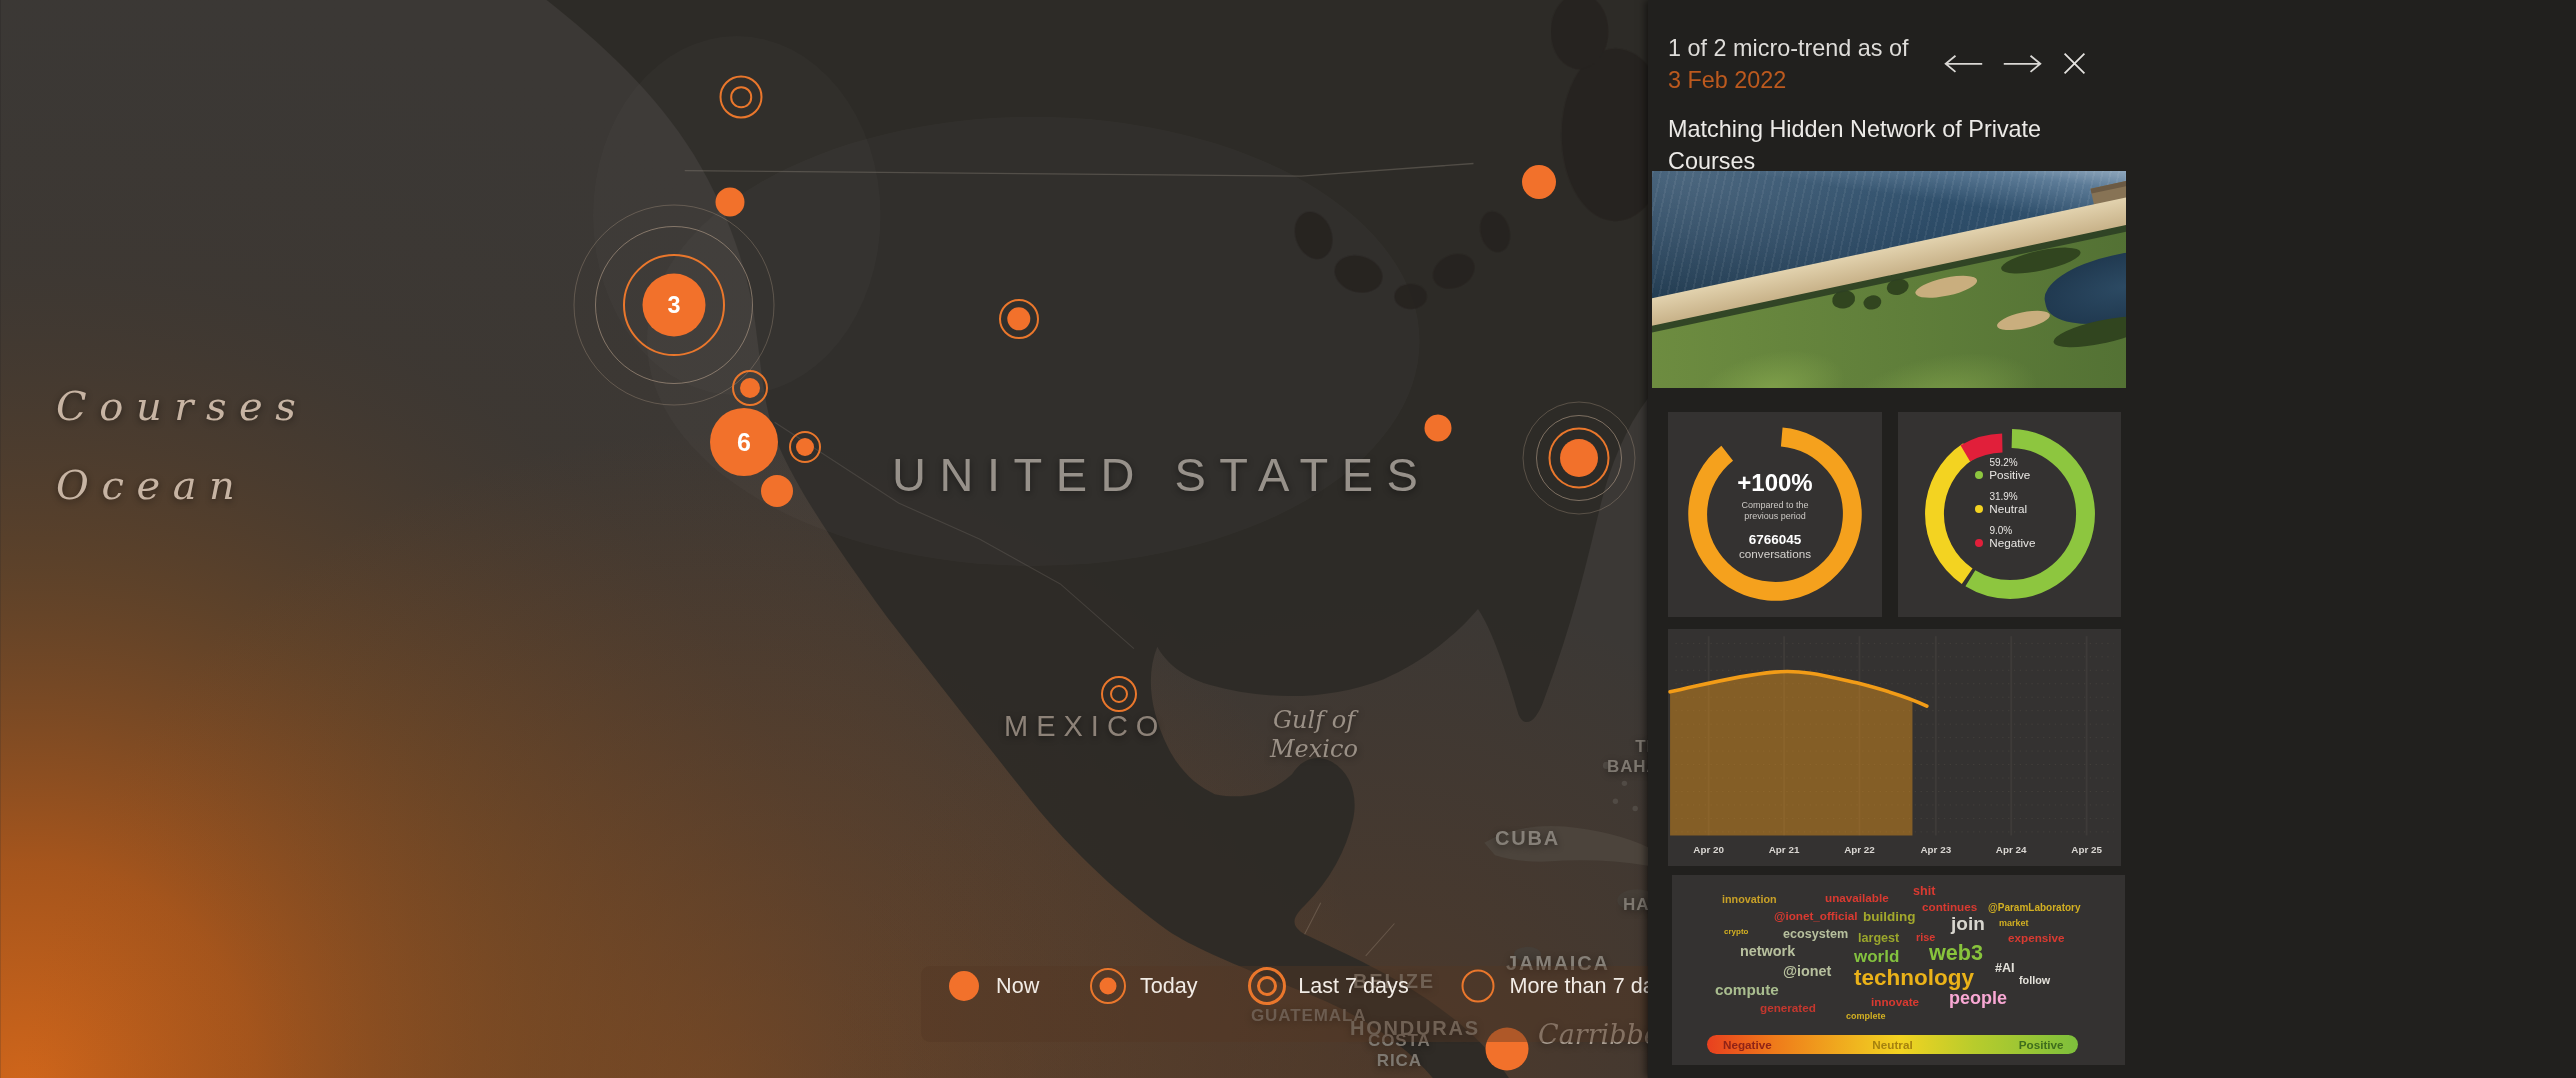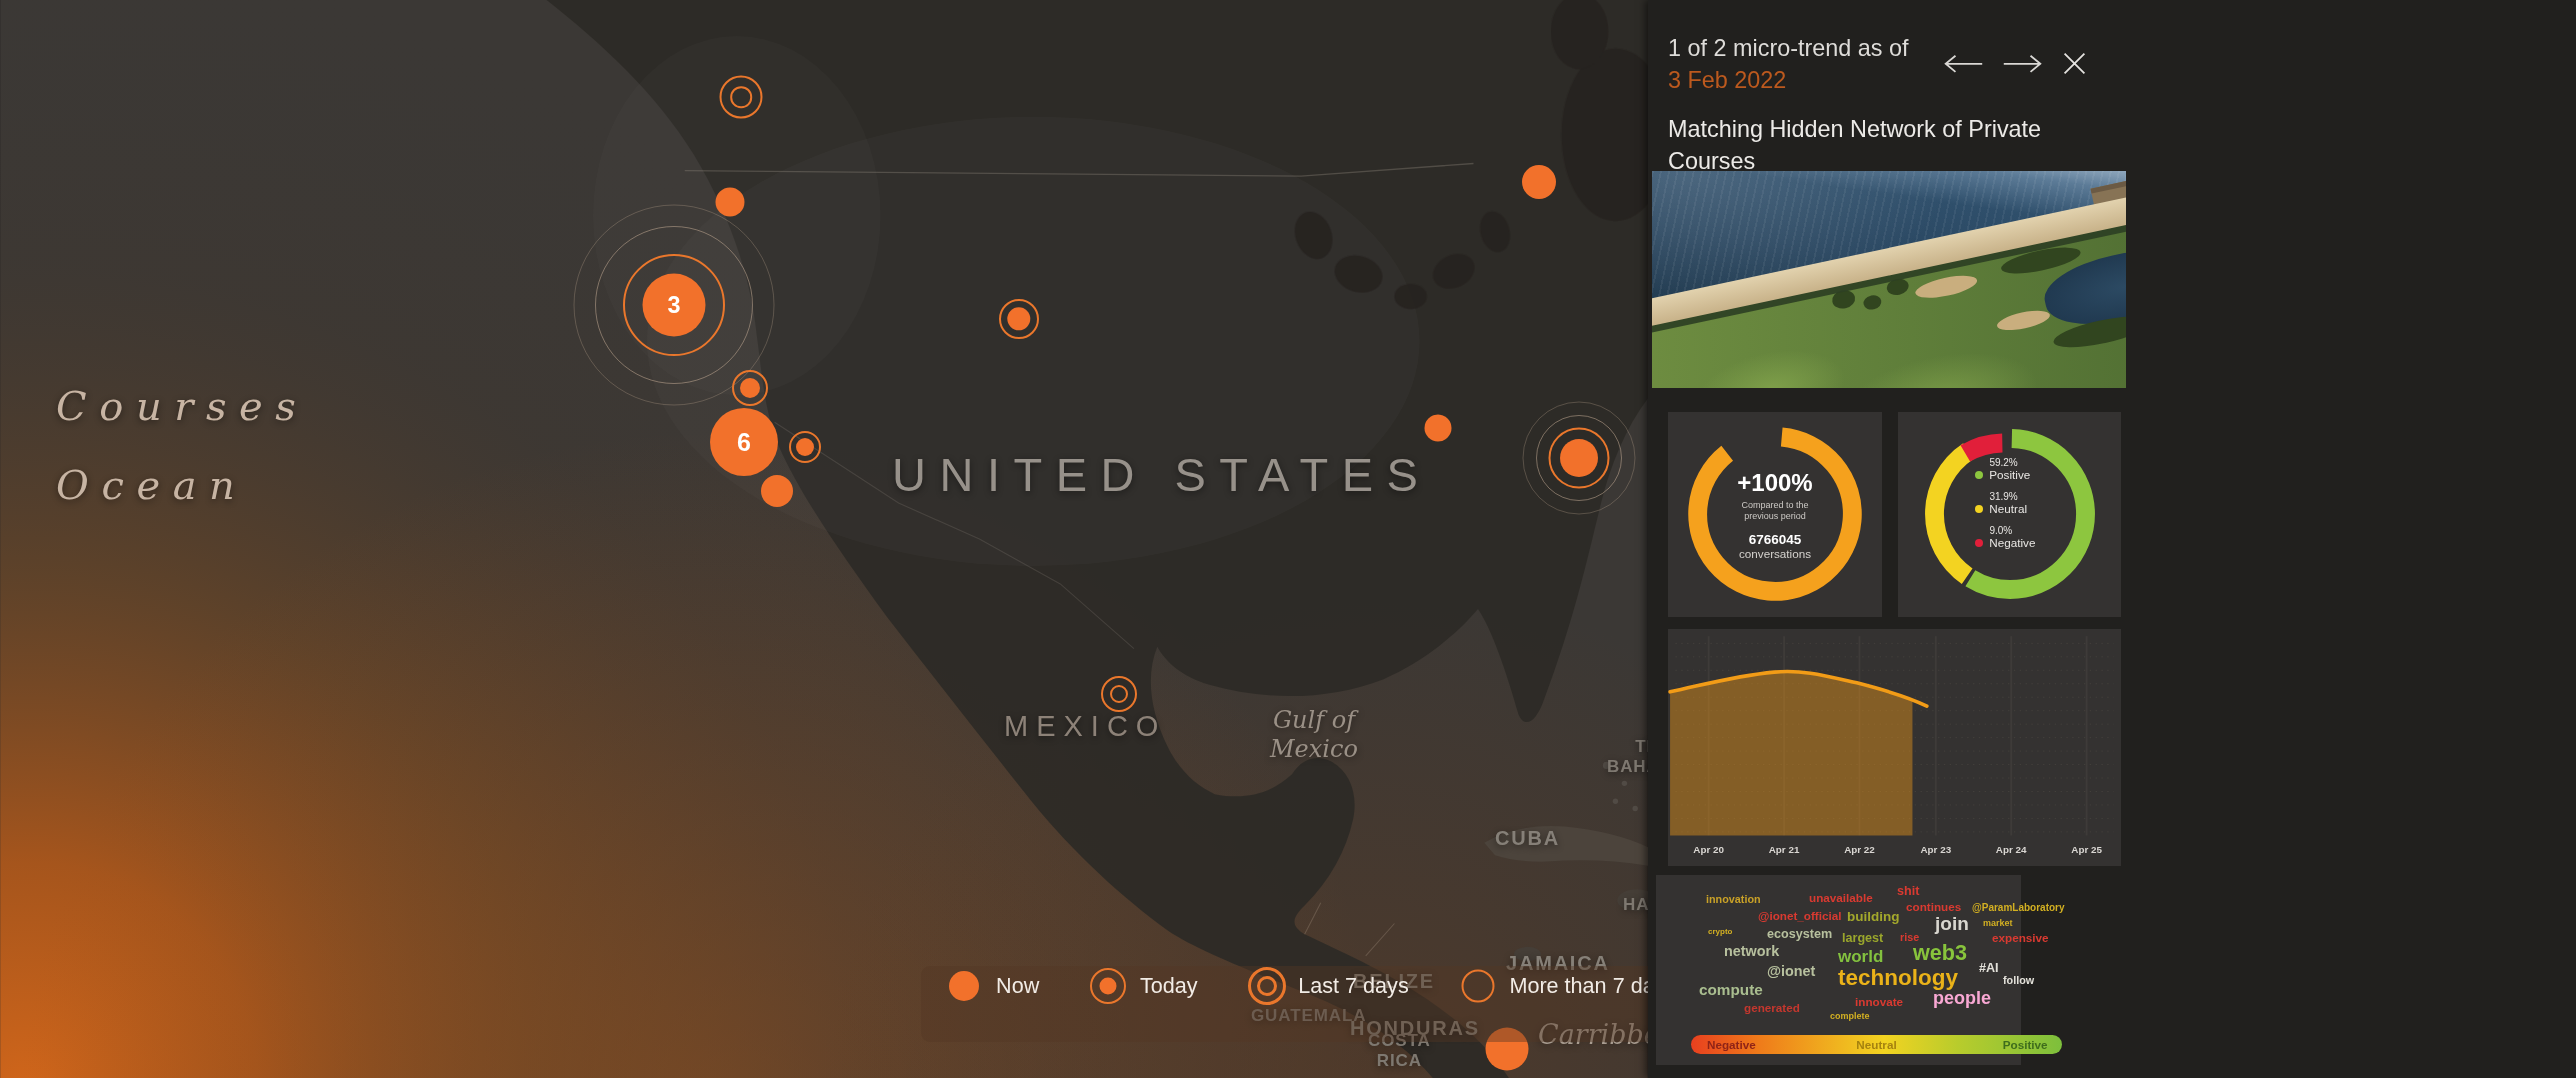--- a/index.html
+++ b/index.html
@@ -71,21 +71,21 @@
     background:radial-gradient(#2c4a63,#1c3349);}
   .ph-bunker{position:absolute;background:#c9ae7e;border-radius:50%;}
   .ph-clump{position:absolute;background:#31451f;border-radius:50%;}
   .ph-bldg{position:absolute;left:490px;top:-23.4px;width:74px;height:23.4px;background:#877355;
     border-top:5.4px solid #6b5a44;}
 
   .card{position:absolute;background:#343231;}
   .card-kpi{left:20px;top:412px;width:214px;height:205px;}
   .card-sent{left:250px;top:412px;width:223px;height:205px;}
   .card-trend{left:20px;top:629px;width:453px;height:237px;}
-  .card-cloud{left:8px;top:875px;width:365px;height:190px;}
+  .card-cloud{left:24px;top:875px;width:453px;height:190px;}
 
   .donut{position:absolute;}
   .kpi-center{position:absolute;inset:0;display:flex;flex-direction:column;align-items:center;
     justify-content:center;text-align:center;}
   .kpi-val{font-size:24px;font-weight:bold;color:#fff;}
   .kpi-cap{font-size:9px;line-height:11.7px;color:#ccc9c5;margin-top:2.7px;}
   .kpi-count{font-size:13.5px;font-weight:bold;color:#fff;margin-top:9px;}
   .kpi-convs{font-size:11.7px;color:#d5d2ce;}
 
   .sent-legend{position:absolute;left:77px;top:45px;}

